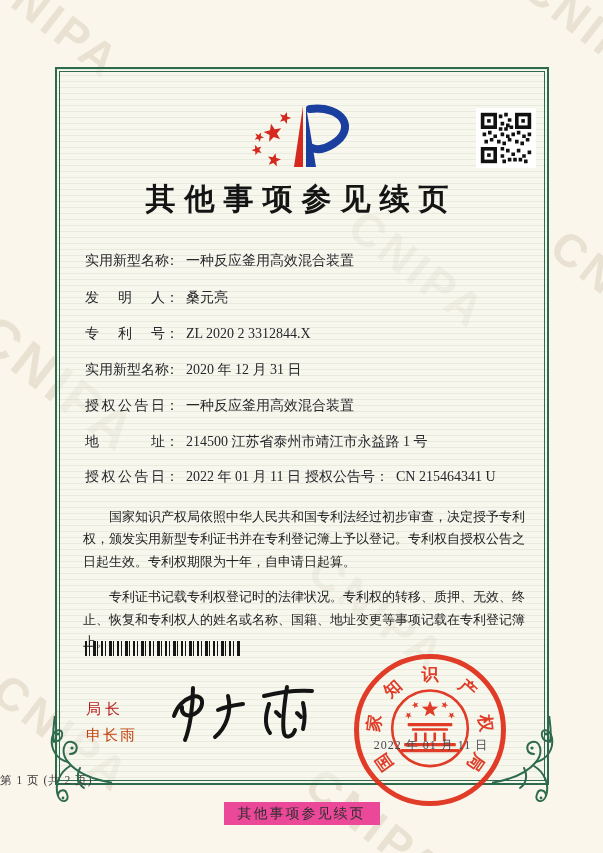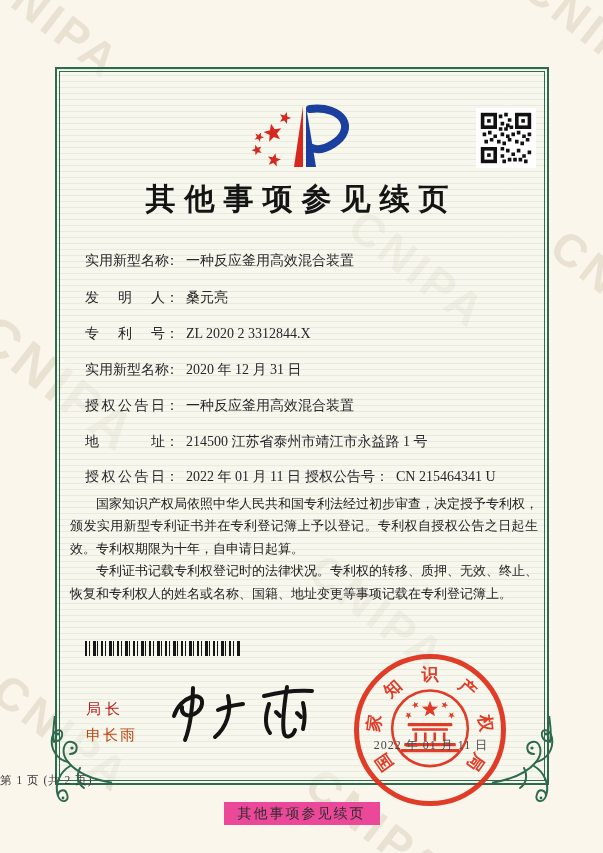--- a/index.html
+++ b/index.html
@@ -47,21 +47,21 @@
   .row{position:absolute;left:85px;font-size:14px;white-space:nowrap;color:#26262b}
   .row .lab{display:inline-block;width:80px;text-align:justify;text-align-last:justify;vertical-align:bottom}
   .row .col{display:inline-block;margin-right:7px}
   .r1{top:252px}.r2{top:289px}.r3{top:325px}.r4{top:361px}.r5{top:397px}.r6{top:433px}.r7{top:468px}
   .grant2{position:absolute;left:220px;top:0}
   
   .paras{
     position:absolute;left:70px;top:493px;width:468px;
     font-size:13px;line-height:22.4px;text-align:justify;color:#222;
   }
-  .paras p{margin:0;text-indent:2em}
+  .paras p{margin:13px;text-indent:2em}
   
   .barcode{
     position:absolute;left:85px;top:641px;width:156px;height:15px;
     background:repeating-linear-gradient(90deg,
       #161616 0px,#161616 2px,transparent 2px,transparent 4px,
       #161616 4px,#161616 5px,transparent 5px,transparent 8px,
       #161616 8px,#161616 11px,transparent 11px,transparent 12px,
       #161616 12px,#161616 13px,transparent 13px,transparent 16px);
   }
   

